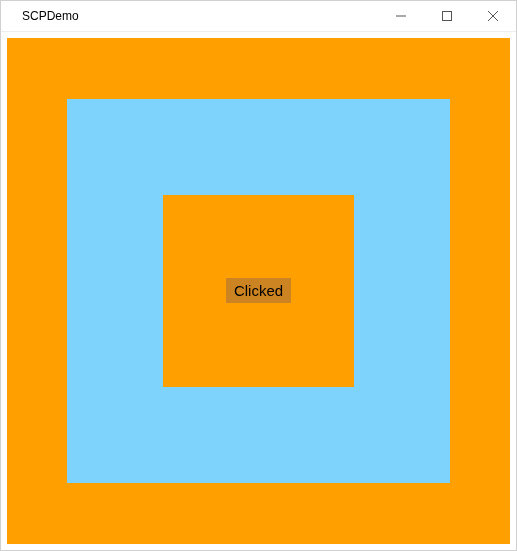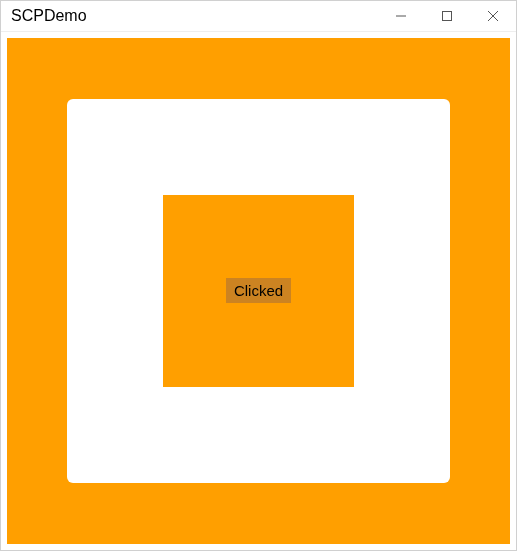--- a/index.html
+++ b/index.html
@@ -24,22 +24,22 @@
     }
     .titlebar {
       height: 31px;
       background: #fff;
       display: flex;
       align-items: center;
       border-bottom: 1px solid #eeeeee;
       flex-shrink: 0;
     }
     .title-text {
-      padding-left: 10px;
-      font-size: 16px;
+      padding-left: 21px;
+      font-size: 12px;
       color: #000;
       flex: 1;
     }
     .win-controls {
       display: flex;
       height: 100%;
     }
     .win-btn {
       width: 46px;
       height: 100%;
@@ -64,25 +64,24 @@
       width: 100%;
       height: 100%;
       background: #ff9f00;
       display: flex;
       align-items: center;
       justify-content: center;
     }
     .mid-sq {
       width: 76%;
       height: 76%;
-      background: #ffffff;
+      background: #7dd3fc;
       display: flex;
       align-items: center;
       justify-content: center;
-      border-radius: 6px;
     }
     .inner-sq {
       width: 50%;
       height: 50%;
       background: #ff9f00;
       display: flex;
       align-items: center;
       justify-content: center;
     }
     .clicked-btn {

